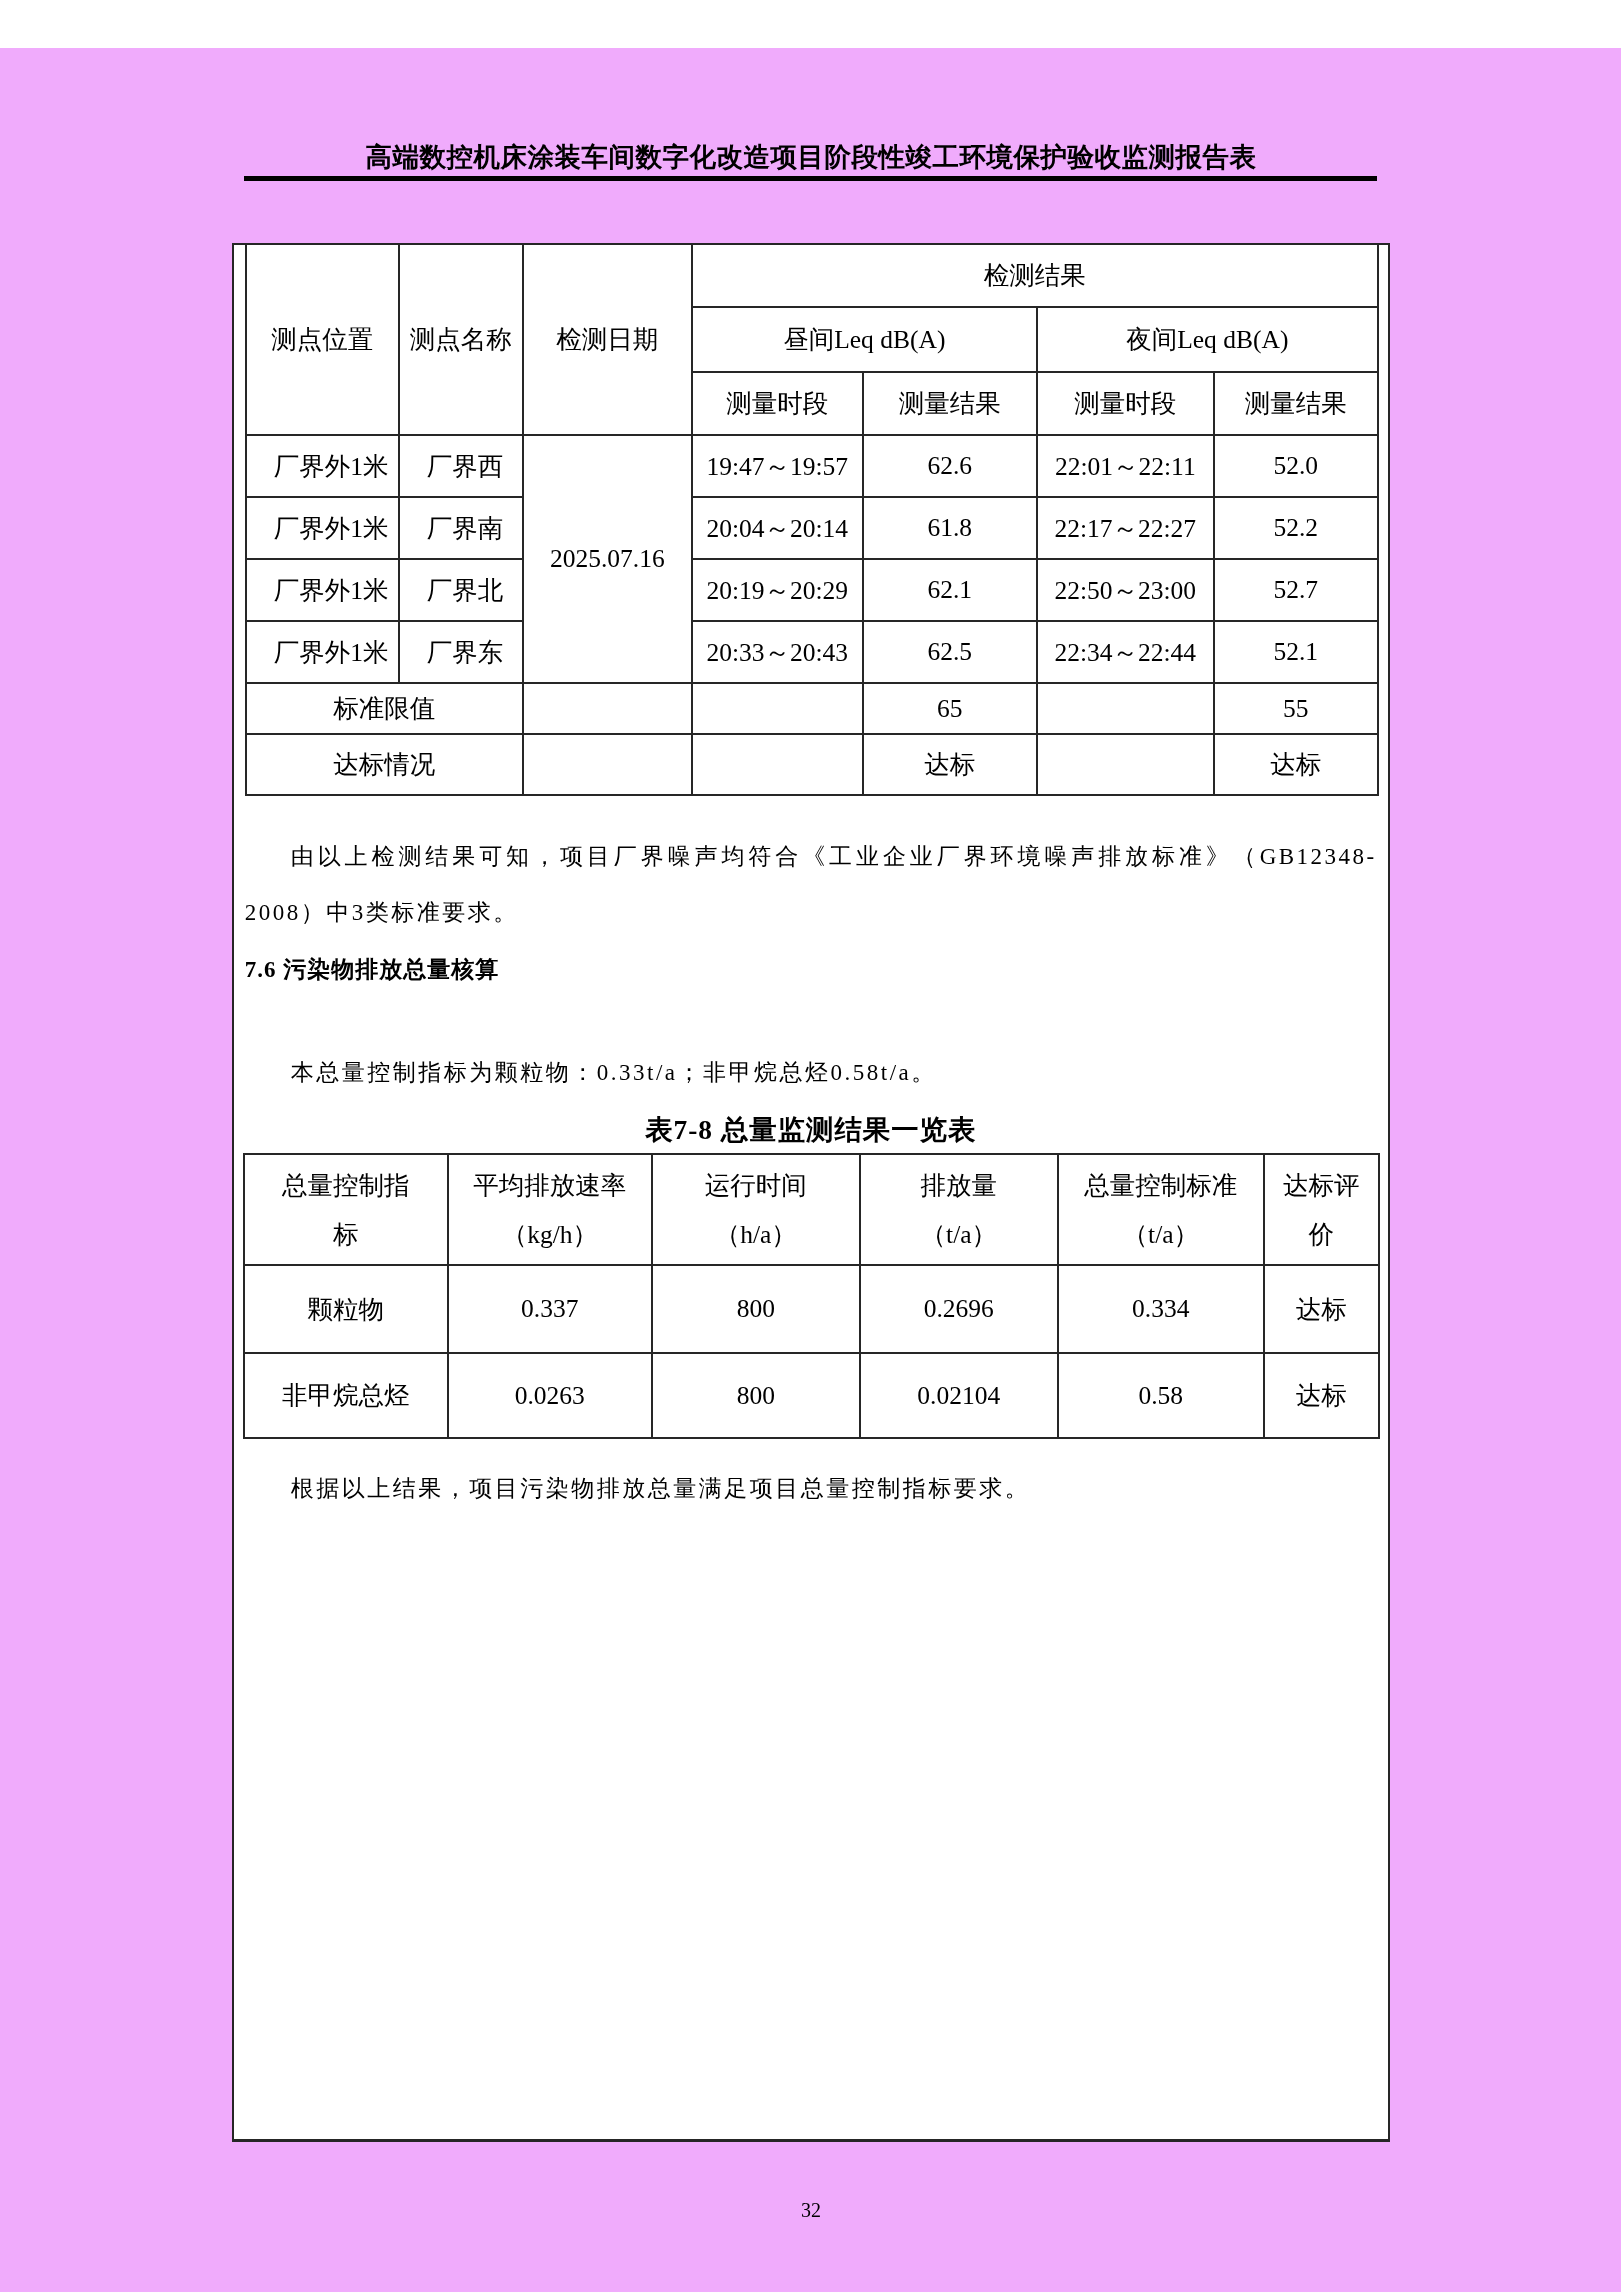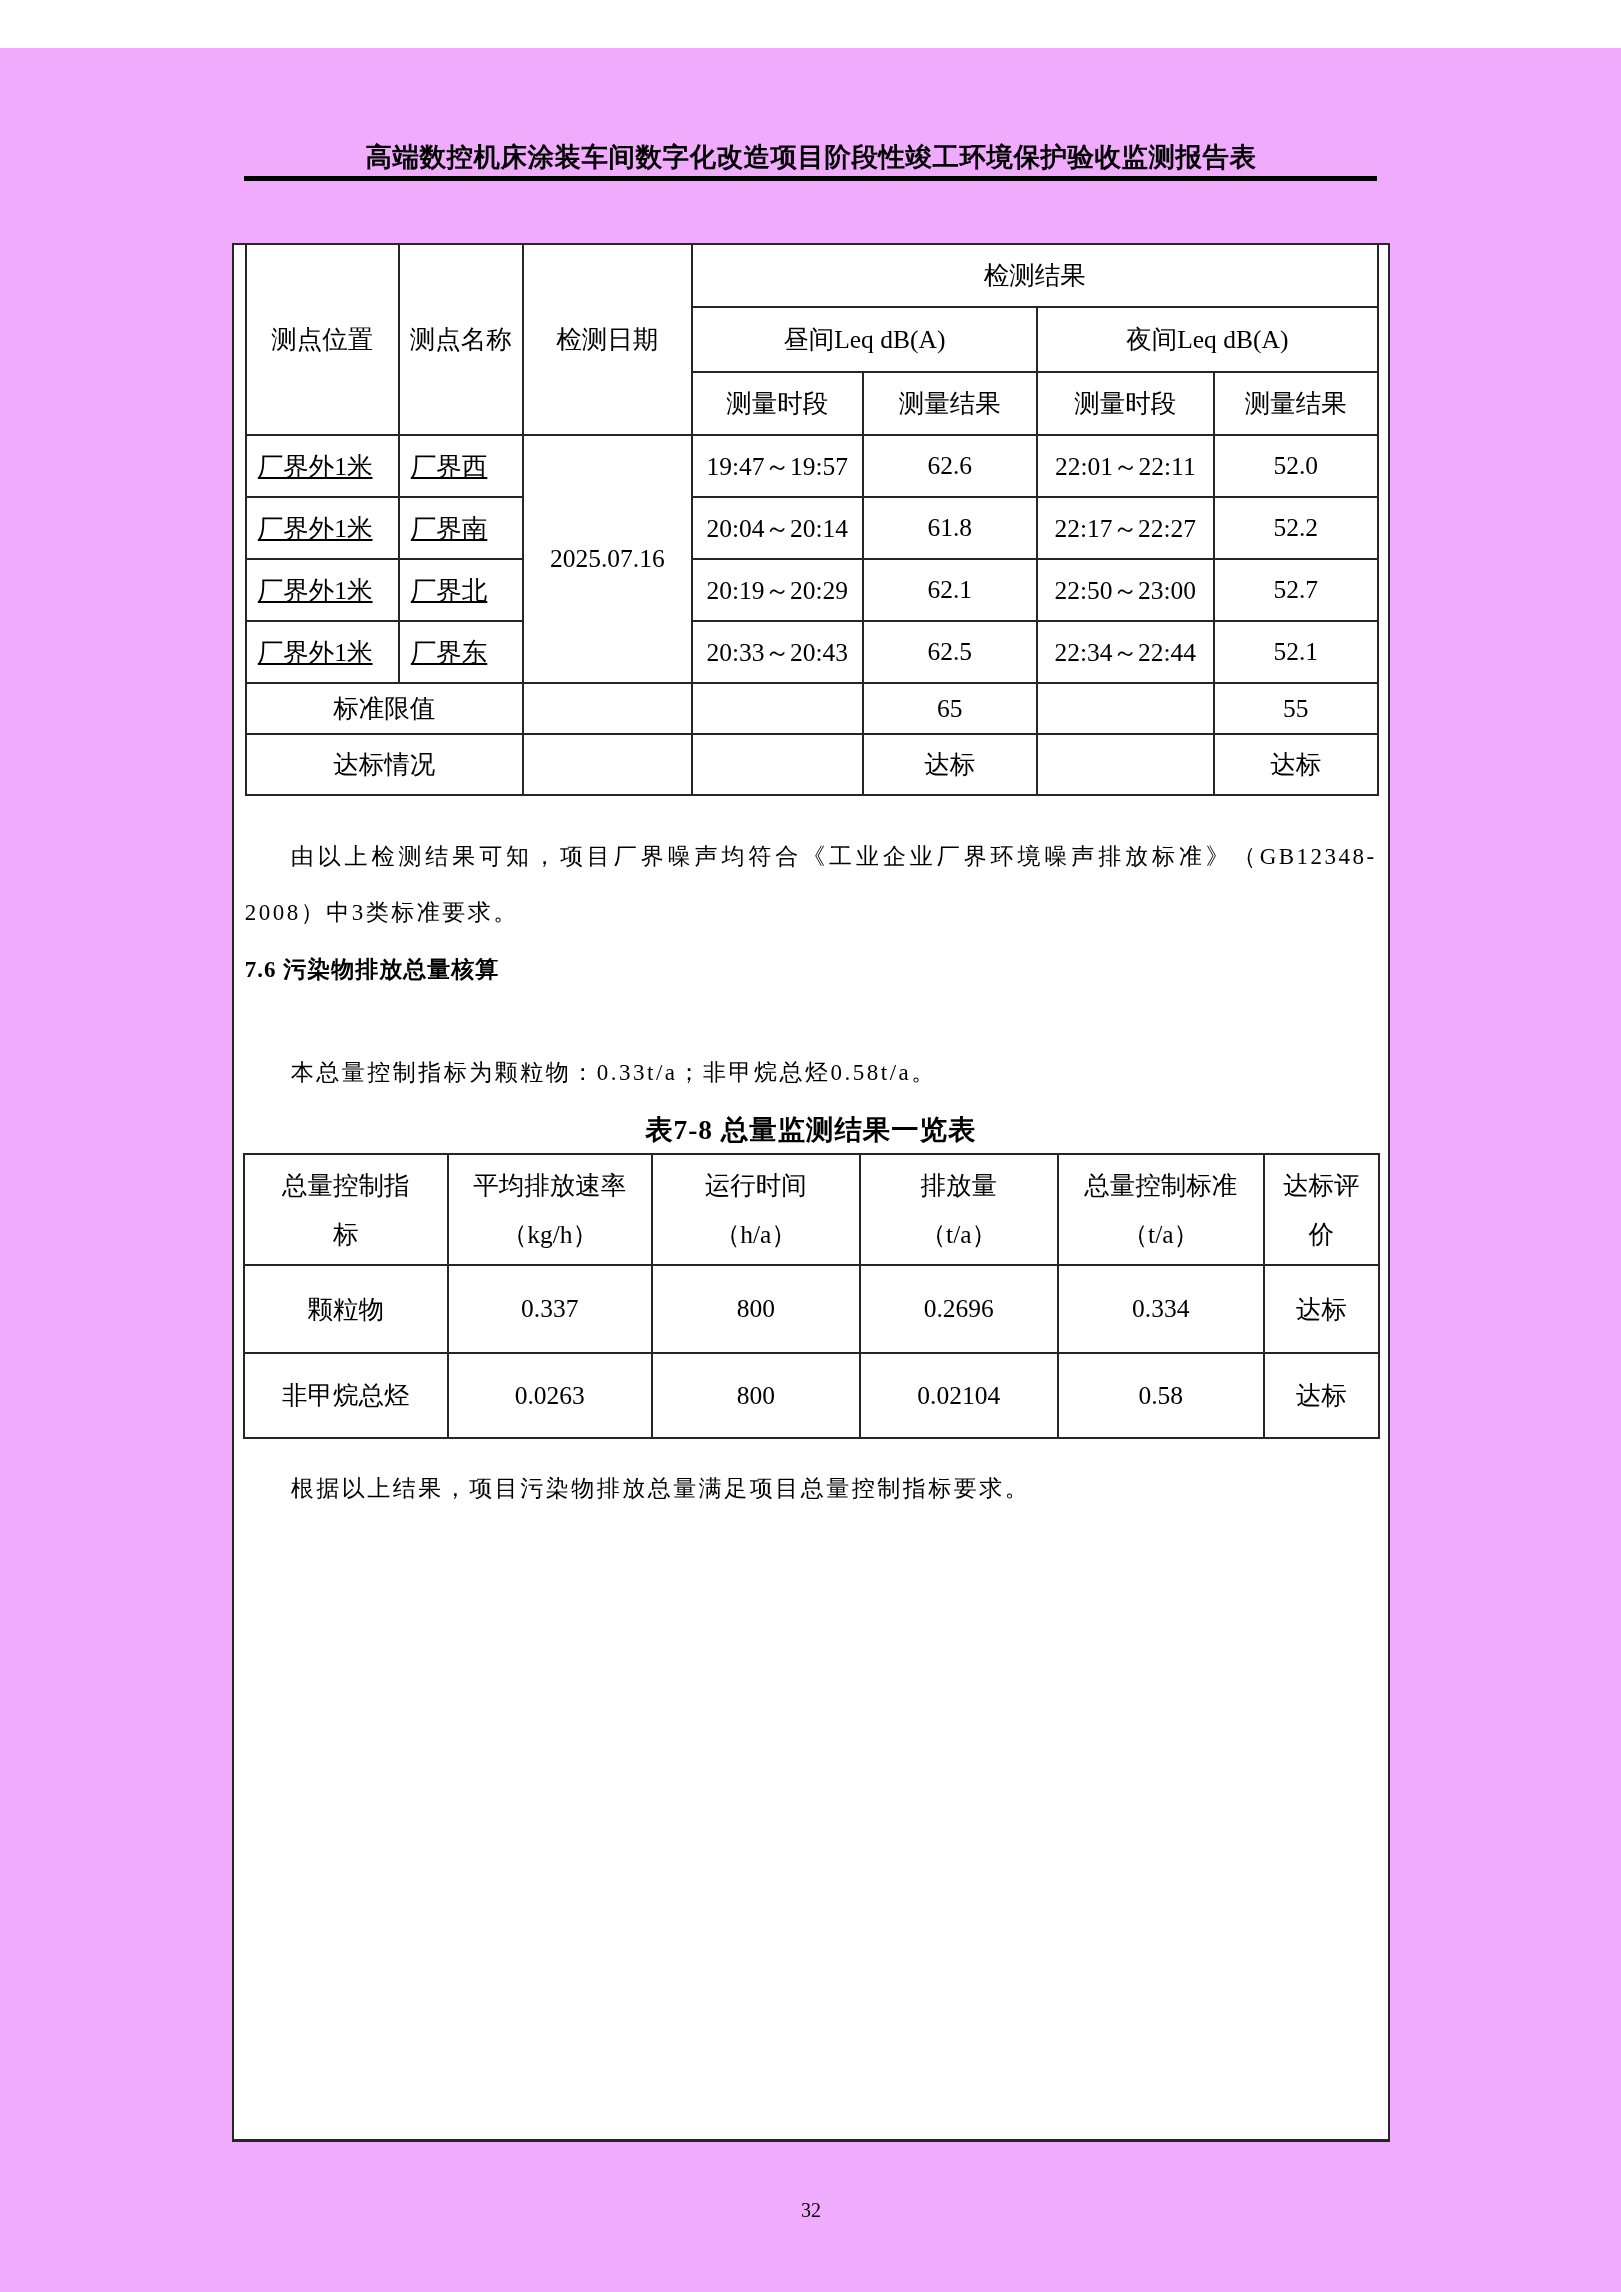--- a/index.html
+++ b/index.html
@@ -36,21 +36,21 @@
   .total-table { position:absolute; left:8.8px; top:908px; width:1134px; }
   tr.rA  { height:63px; }
   tr.rB  { height:65px; }
   tr.rC  { height:63px; }
   tr.rd  { height:62px; }
   tr.rlim  { height:51px;padding-left:21px; }
   tr.rcomp { height:61px;padding-left:12px; }
   tr.t2h  { height:111px; }
   tr.t2r1 { height:88px; }
   tr.t2r2 { height:85px; }
-  td.cell-left { text-align:left; padding-left:11px;text-decoration:underline; }
+  td.cell-left { text-align:left; padding-left:27px; }
   td.hdr { white-space:pre-line; line-height:49px; }
   .para {
     position:absolute; left:10.8px; width:1132px;
     font-size:23px; line-height:56px; letter-spacing:2.5px;
     text-align:justify;
   }
   .indent { text-indent:2em; }
   .p1  { top:584px; }
   .sec { top:703px; font-weight:bold; line-height:43px; letter-spacing:1px; text-align:left; }
   .p2  { top:800px; }

